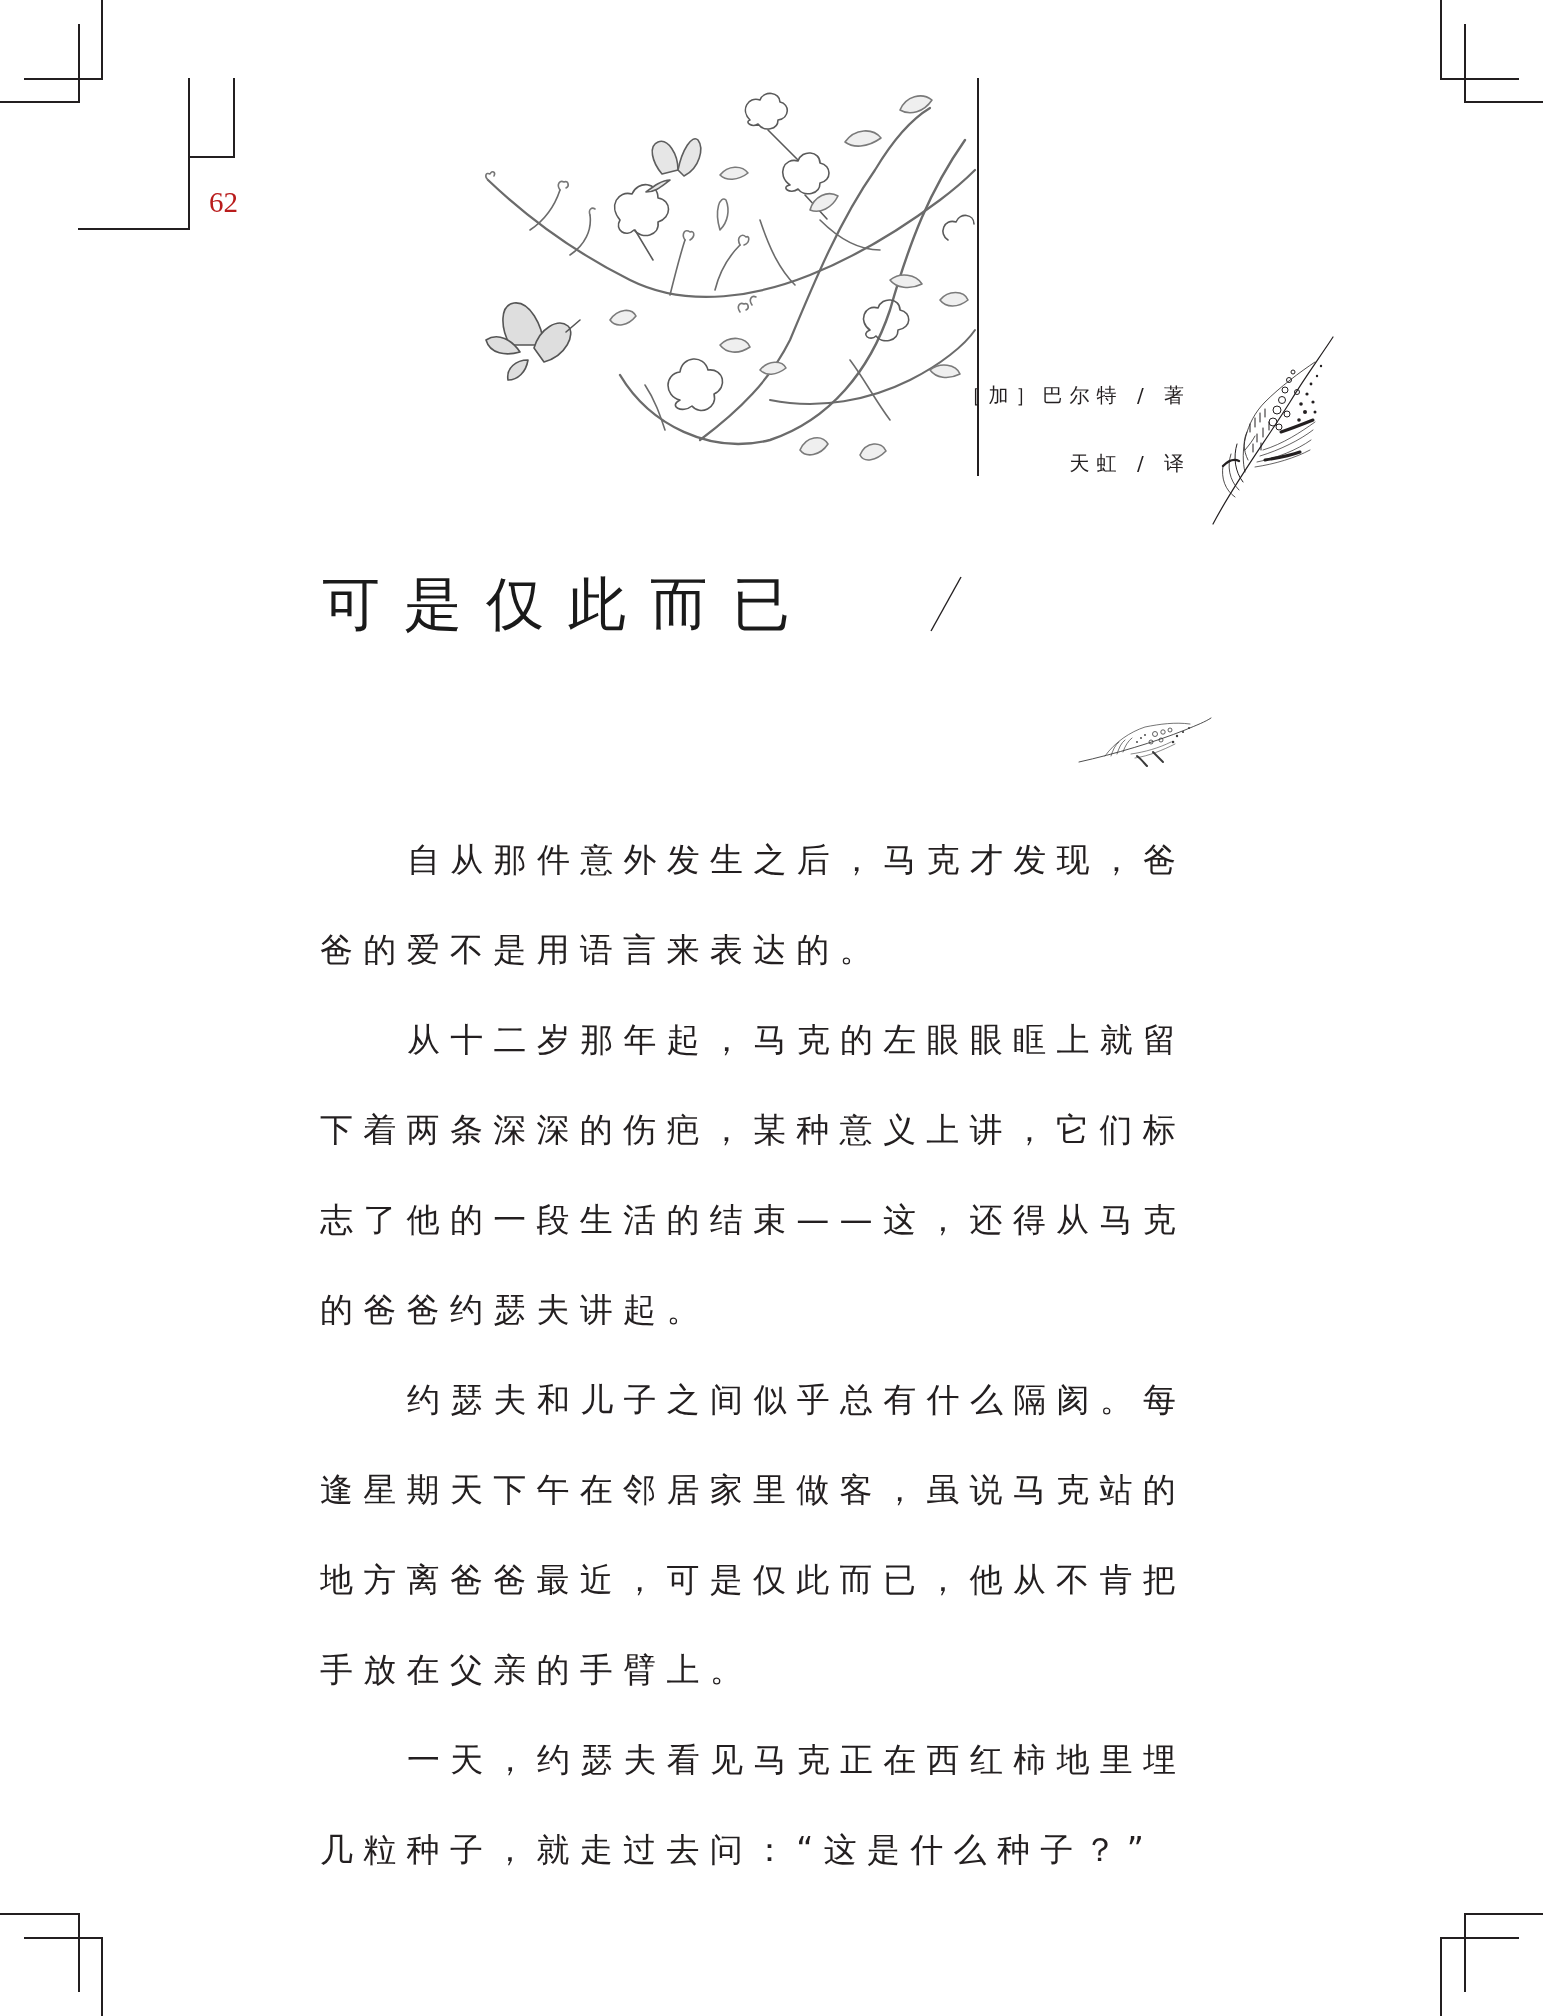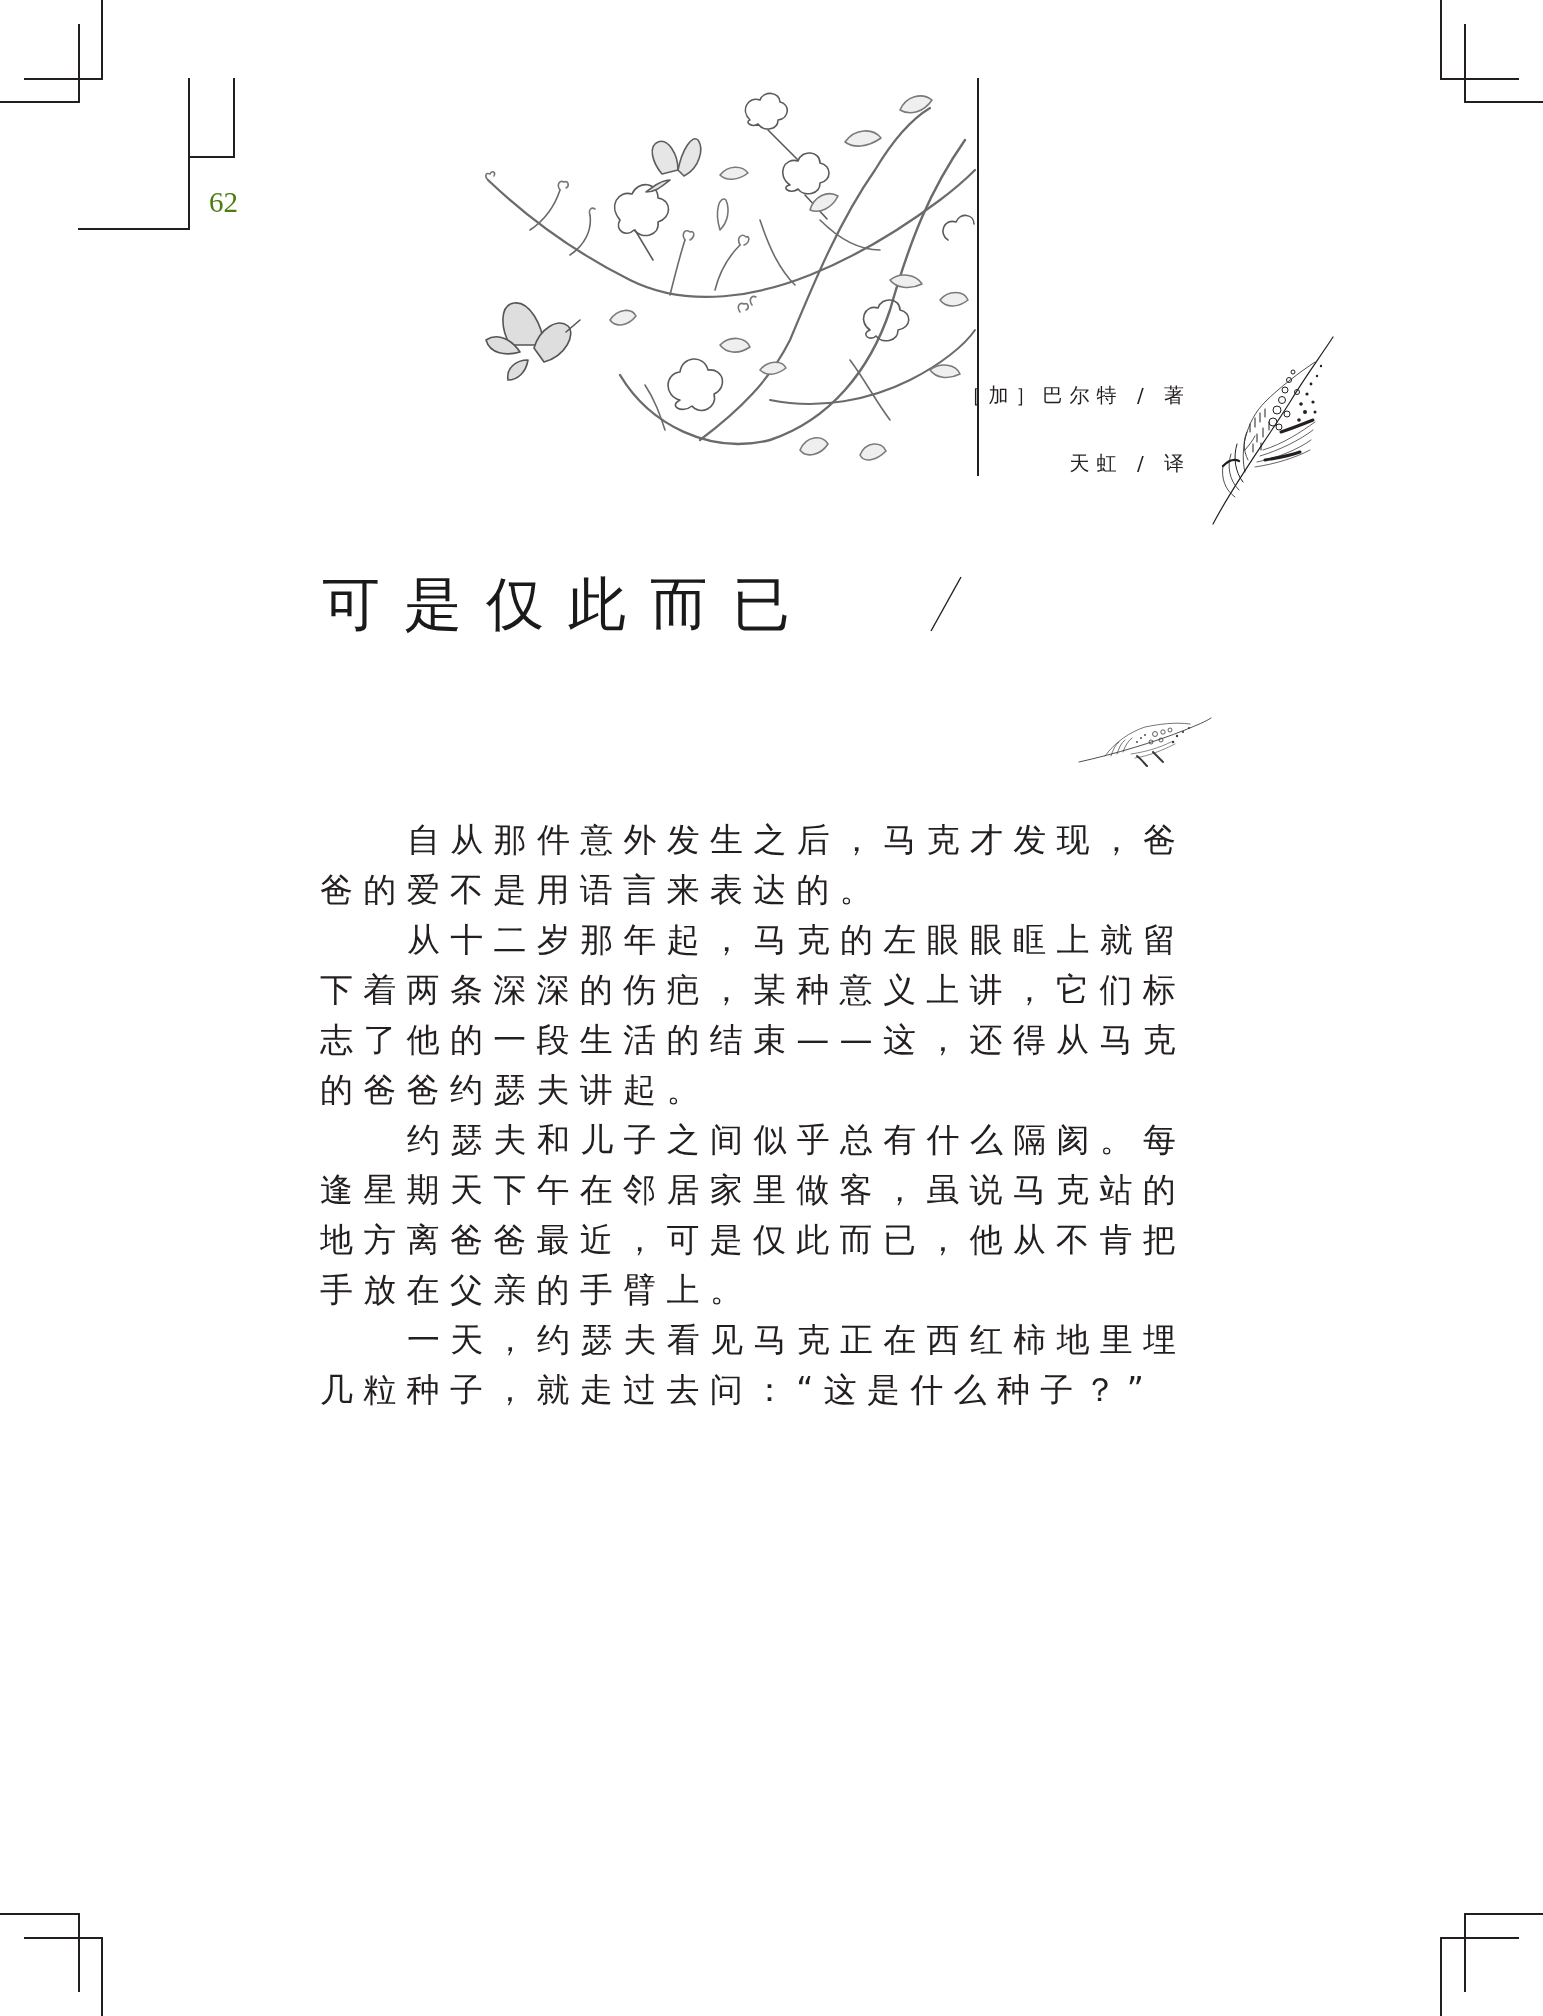--- a/index.html
+++ b/index.html
@@ -1,32 +1,32 @@
 <!DOCTYPE html>
 <html><head>
 <meta charset="utf-8">
 <style>
   html, body { margin: 0; padding: 0; background: #ffffff; }
   body { width: 1543px; height: 2016px; position: relative; overflow: hidden;
          font-family: "DejaVu Sans", "Liberation Sans", sans-serif; color: #231f20; }
   .ln { position: absolute; background: #231f20; }
   .page-num { position: absolute; left: 209px; top: 186px; font-family: "Liberation Serif", "DejaVu Serif", serif;
-              font-size: 29px; color: #4d7c0f; letter-spacing: 0px; }
+              font-size: 29px; color: #b91c1c; letter-spacing: 0px; }
   .illustration { position: absolute; left: 470px; top: 80px; width: 510px; height: 400px; }
   .divider-v { position: absolute; left: 977px; top: 78px; width: 2px; height: 398px; background: #231f20; }
   .byline { position: absolute; right: 352px; font-size: 20px; letter-spacing: 7px; color: #231f20;
             white-space: nowrap; text-align: right; }
   .byline.author { top: 382px; }
   .byline.translator { top: 450px; }
   .feather { position: absolute; }
   .title { position: absolute; left: 322px; top: 566px; font-size: 58px; letter-spacing: 24px;
            white-space: nowrap; color: #1a1a1a; font-weight: 500; }
   .title-slash { position: absolute; left: 928px; top: 575px; width: 36px; height: 58px; }
   .body-text { position: absolute; left: 320px; top: 815px; width: 880px; }
-  .para { margin: 0; font-size: 33px; line-height: 50px; letter-spacing: 10.3px; color: #231f20;
+  .para { margin: 0; font-size: 33px; line-height: 90px; letter-spacing: 10.3px; color: #231f20;
           text-indent: 87px; word-break: break-all; }
 </style>
 </head>
 <body>
 
 <div class="ln" style="left:101px;top:0;width:2px;height:79px;"></div>
 <div class="ln" style="left:24px;top:78px;width:79px;height:2px;"></div>
 <div class="ln" style="left:78px;top:24px;width:2px;height:79px;"></div>
 <div class="ln" style="left:0;top:101px;width:79px;height:2px;"></div>
 

